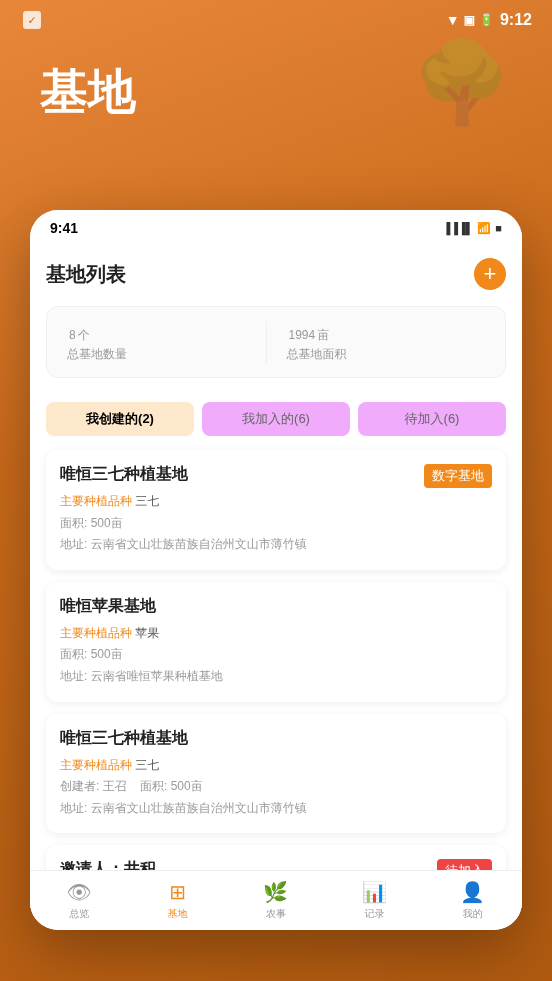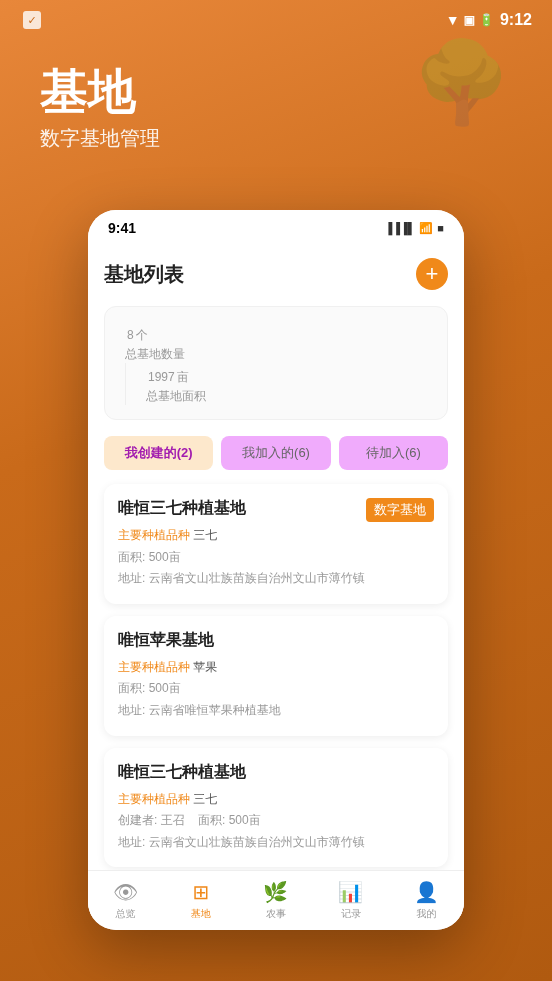--- a/index.html
+++ b/index.html
@@ -52,21 +52,21 @@
       font-weight: 400;
       opacity: 0.9;
     }
 
     
     .phone-mockup {
       position: absolute;
       top: 210px;
       left: 50%;
       transform: translateX(-50%);
-      width: 376px;
+      width: 492px;
       background: #f5f5f5;
       border-radius: 28px;
       box-shadow: 0 20px 60px rgba(0,0,0,0.3);
       overflow: hidden;
       height: 720px;
     }
 
     
     .inner-status {
       background: white;
@@ -111,23 +111,22 @@
       font-size: 22px;
       cursor: pointer;
     }
 
     
     .stats-row {
       display: flex;
       background: #fafafa;
       border-radius: 12px;
       padding: 14px 20px;
-      margin-bottom: 16px;
+      margin-bottom: 24px;
       border: 1px solid #f0f0f0;
-      flex-direction: column;
     }
     .stat-item { flex: 1; }
     .stat-item + .stat-item { border-left: 1px solid #eee; padding-left: 20px; }
     .stat-value { font-size: 20px; font-weight: 700; color: #222; }
     .stat-value span { font-size: 12px; font-weight: 400; color: #999; margin-left: 2px; }
     .stat-label { font-size: 12px; color: #999; margin-top: 2px; }
 
     
     .tabs-row {
       display: flex;
@@ -139,21 +138,21 @@
       text-align: center;
       padding: 8px 4px;
       border-radius: 8px;
       font-size: 13px;
       color: #666;
       background: #f0abfc;
       cursor: pointer;
     }
     .tab.active {
       background: #fde8cc;
-      color: #a21caf;
+      color: #000000;
       font-weight: 600;
     }
 
     
     .base-card {
       background: white;
       border-radius: 12px;
       padding: 14px;
       margin-bottom: 12px;
       box-shadow: 0 2px 8px rgba(0,0,0,0.07);
@@ -240,21 +239,20 @@
         <span style="color:white;font-size:14px;">▼</span>
         <span style="color:white;font-size:12px;">▣</span>
         <span style="color:white;font-size:12px;">🔋</span>
       </div>
       <span style="color:white;font-size:16px;font-weight:700;">9:12</span>
     </div>
   </div>
 
   <div class="header-area">
     <div class="header-title">基地</div>
-    <div class="header-subtitle">数字基地管理</div>
 
     <div class="deco-tree" style="right:40px;top:0px;font-size:80px;">🌳</div>
   </div>
 
   <div class="phone-mockup">
 
     <div class="inner-status">
       <span class="inner-time">9:41</span>
       <div class="inner-icons">
         <span style="font-size:11px;color:#333;">▐▐▐▌</span>
@@ -272,21 +270,21 @@
 
       <div class="stats-row">
         <div class="stat-item">
           <div class="stat-value">
             <span>8</span><span style="font-size:12px;color:#999;margin-left:2px;">个</span>
           </div>
           <div class="stat-label">总基地数量</div>
         </div>
         <div class="stat-item">
           <div class="stat-value">
-            <span>1997</span><span style="font-size:12px;color:#999;margin-left:2px;">亩</span>
+            <span>1994</span><span style="font-size:12px;color:#999;margin-left:2px;">亩</span>
           </div>
           <div class="stat-label">总基地面积</div>
         </div>
       </div>
 
       <div class="tabs-row">
         <div class="tab active">我创建的(2)</div>
         <div class="tab">我加入的(6)</div>
         <div class="tab">待加入(6)</div>
       </div>

